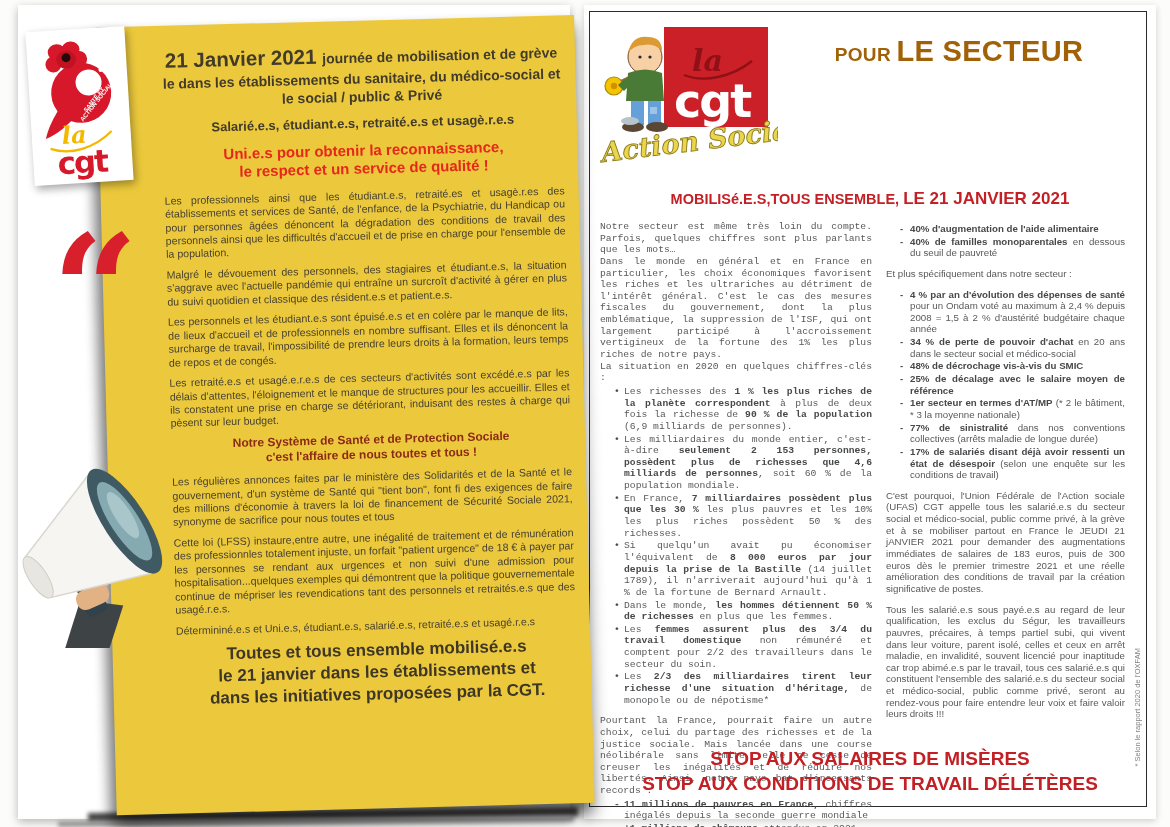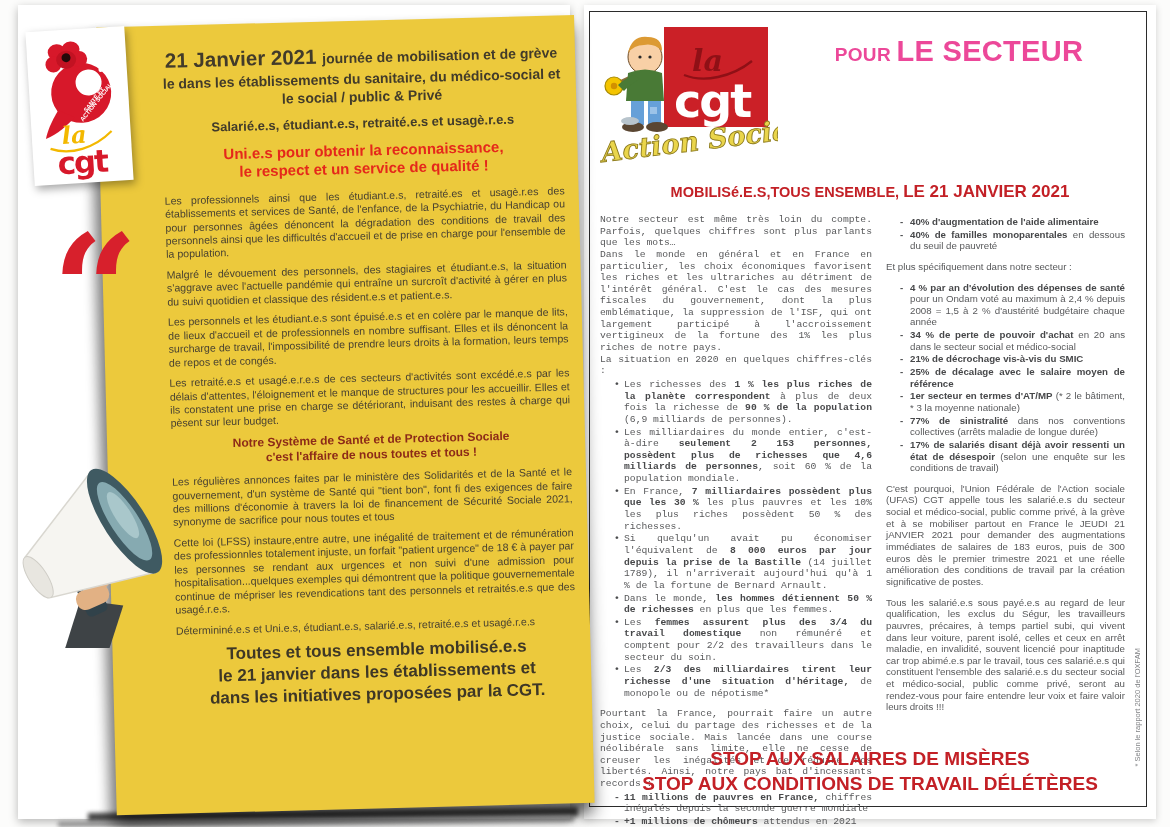--- a/index.html
+++ b/index.html
@@ -34,26 +34,26 @@
           font:bold 150px "DejaVu Serif",serif;line-height:85px;z-index:2;}
   .megaphone{position:absolute;left:-22px;top:408px;width:200px;height:235px;z-index:3;}
 
   
   .page-right{position:absolute;left:584px;top:5px;width:572px;height:814px;background:#fff;
               box-shadow:0 2px 7px rgba(0,0,0,.18);}
   .frame{position:absolute;left:5px;top:6px;right:9px;bottom:12px;border:1px solid #2b2b2b;}
   .r-content{position:absolute;inset:0;padding:10px 16px 0;box-sizing:border-box;}
   .r-header{display:flex;align-items:flex-start;}
   .as-logo{width:178px;height:158px;flex:none;}
-  .r-title{flex:1;text-align:center;color:#ec4899;font-weight:bold;padding-top:20px;line-height:1.12;}
+  .r-title{flex:1;text-align:center;color:#a16207;font-weight:bold;padding-top:20px;line-height:1.12;}
   .r-title-line{font-size:29px;letter-spacing:.3px;}
   .r-title-line .sm{font-size:19px;}
   .r-intro{margin-top:8px;font-weight:bold;font-size:13px;color:#3c3c3c;}
   .r-intro div{margin-bottom:11px;}
-  .mobilise{text-align:center;color:#c32026;font-weight:bold;font-size:14.5px;margin-top:9px;}
+  .mobilise{text-align:center;color:#c32026;font-weight:bold;font-size:14.5px;margin-top:16px;}
   .mobilise .lg{font-size:17px;}
   .cols{display:flex;gap:14px;margin-top:12px;}
   .col{font-size:9.7px;line-height:1.2;color:#58595b;text-align:justify;}
   .col-left{width:272px;font-family:Liberation Mono, monospace;}
   .col-right{width:239px;}
   .col p{margin:0 0 9px;}
   .col p.np{margin-bottom:0;}
   .ul{margin:2px 0 9px;padding-left:14px;}
   .li-row{display:flex;margin-bottom:1px;}
   .marker{width:10px;flex:none;font-weight:bold;color:#4b4c4e;}
@@ -241,21 +241,21 @@
               <div class="li-row">
                 <span class="marker">-</span>
                 <span class="li-body"><span class="b">4 % par an d'évolution des dépenses de santé</span><span> pour un Ondam voté au maximum à 2,4 % depuis 2008 = 1,5 à 2 % d'austérité budgétaire chaque année</span></span>
               </div>
               <div class="li-row">
                 <span class="marker">-</span>
                 <span class="li-body"><span class="b">34 % de perte de pouvoir d'achat</span><span> en 20 ans dans le secteur social et médico-social</span></span>
               </div>
               <div class="li-row">
                 <span class="marker">-</span>
-                <span class="li-body"><span class="b">21% de décrochage vis-à-vis du SMIC</span></span>
+                <span class="li-body"><span class="b">48% de décrochage vis-à-vis du SMIC</span></span>
               </div>
               <div class="li-row">
                 <span class="marker">-</span>
                 <span class="li-body"><span class="b">25% de décalage avec le salaire moyen de référence</span></span>
               </div>
               <div class="li-row">
                 <span class="marker">-</span>
                 <span class="li-body"><span class="b">1er secteur en termes d'AT/MP</span><span> (* 2 le bâtiment, * 3 la moyenne nationale)</span></span>
               </div>
               <div class="li-row">

